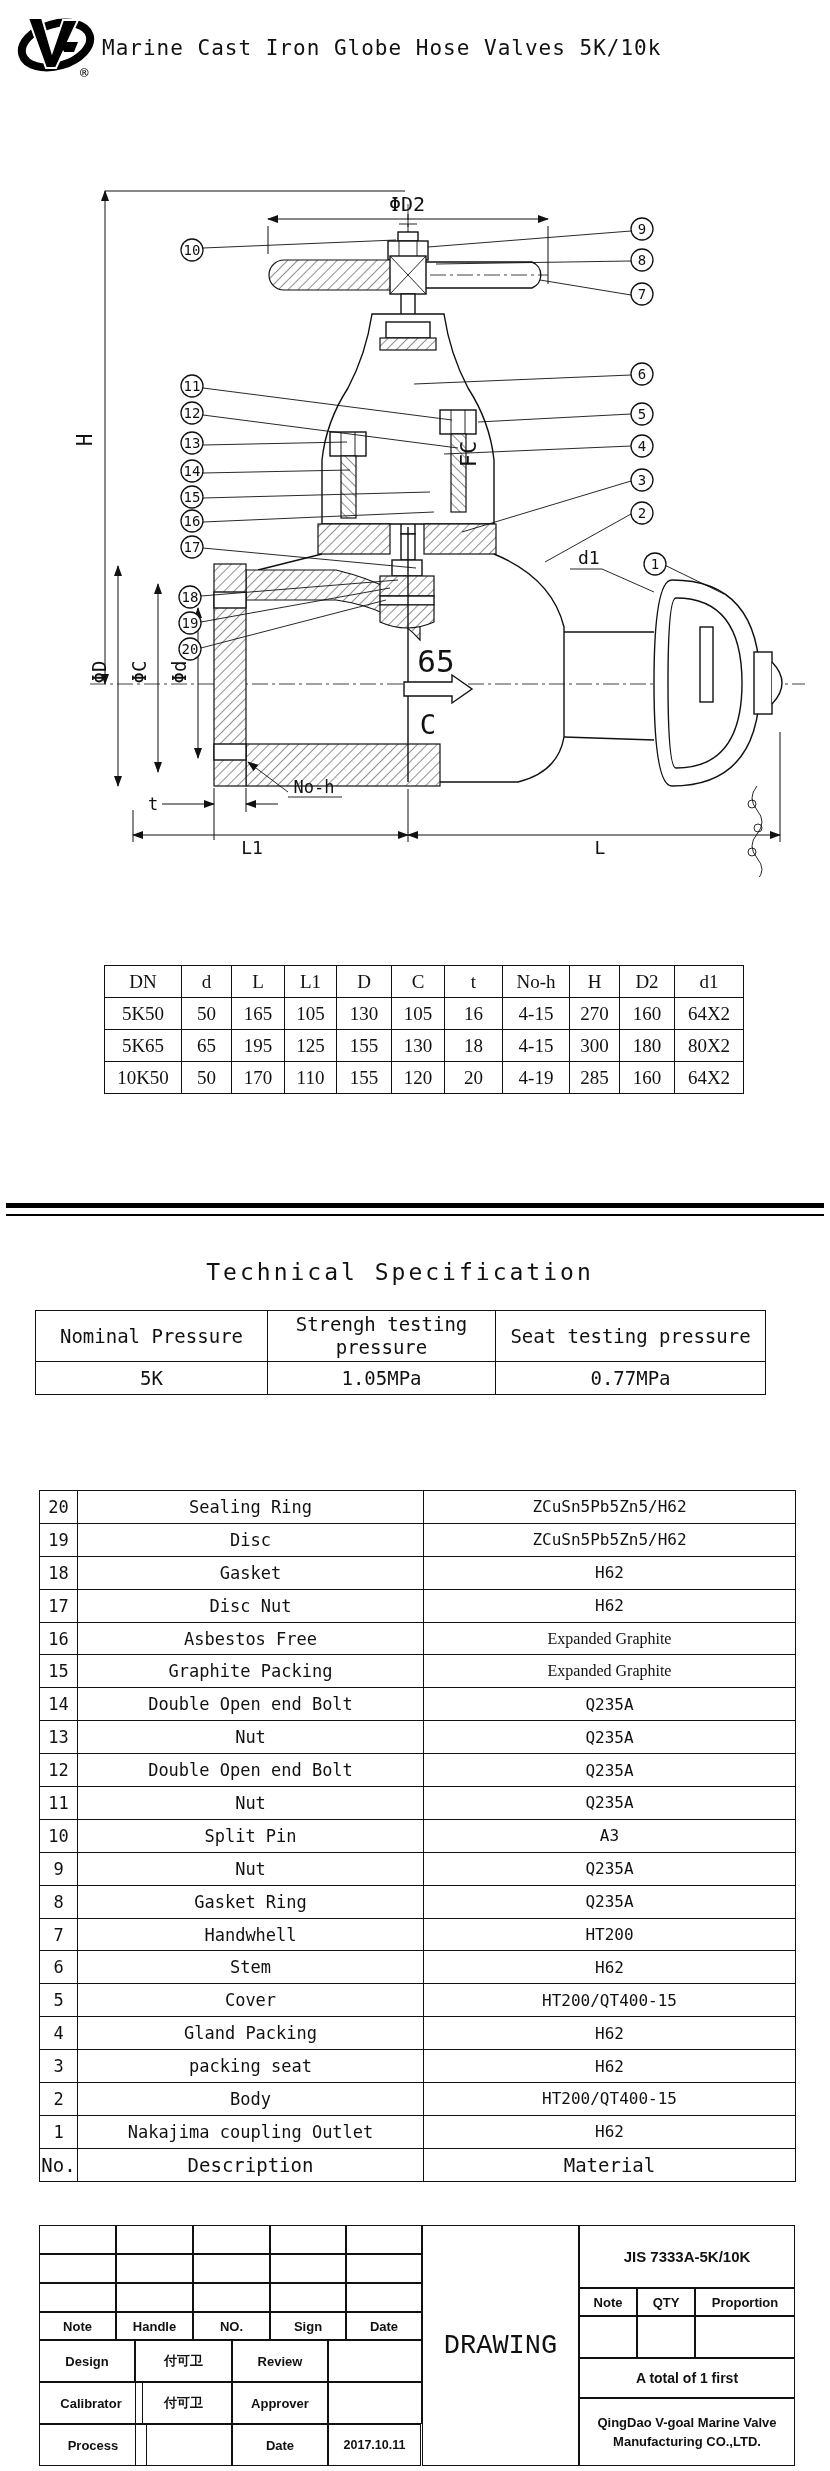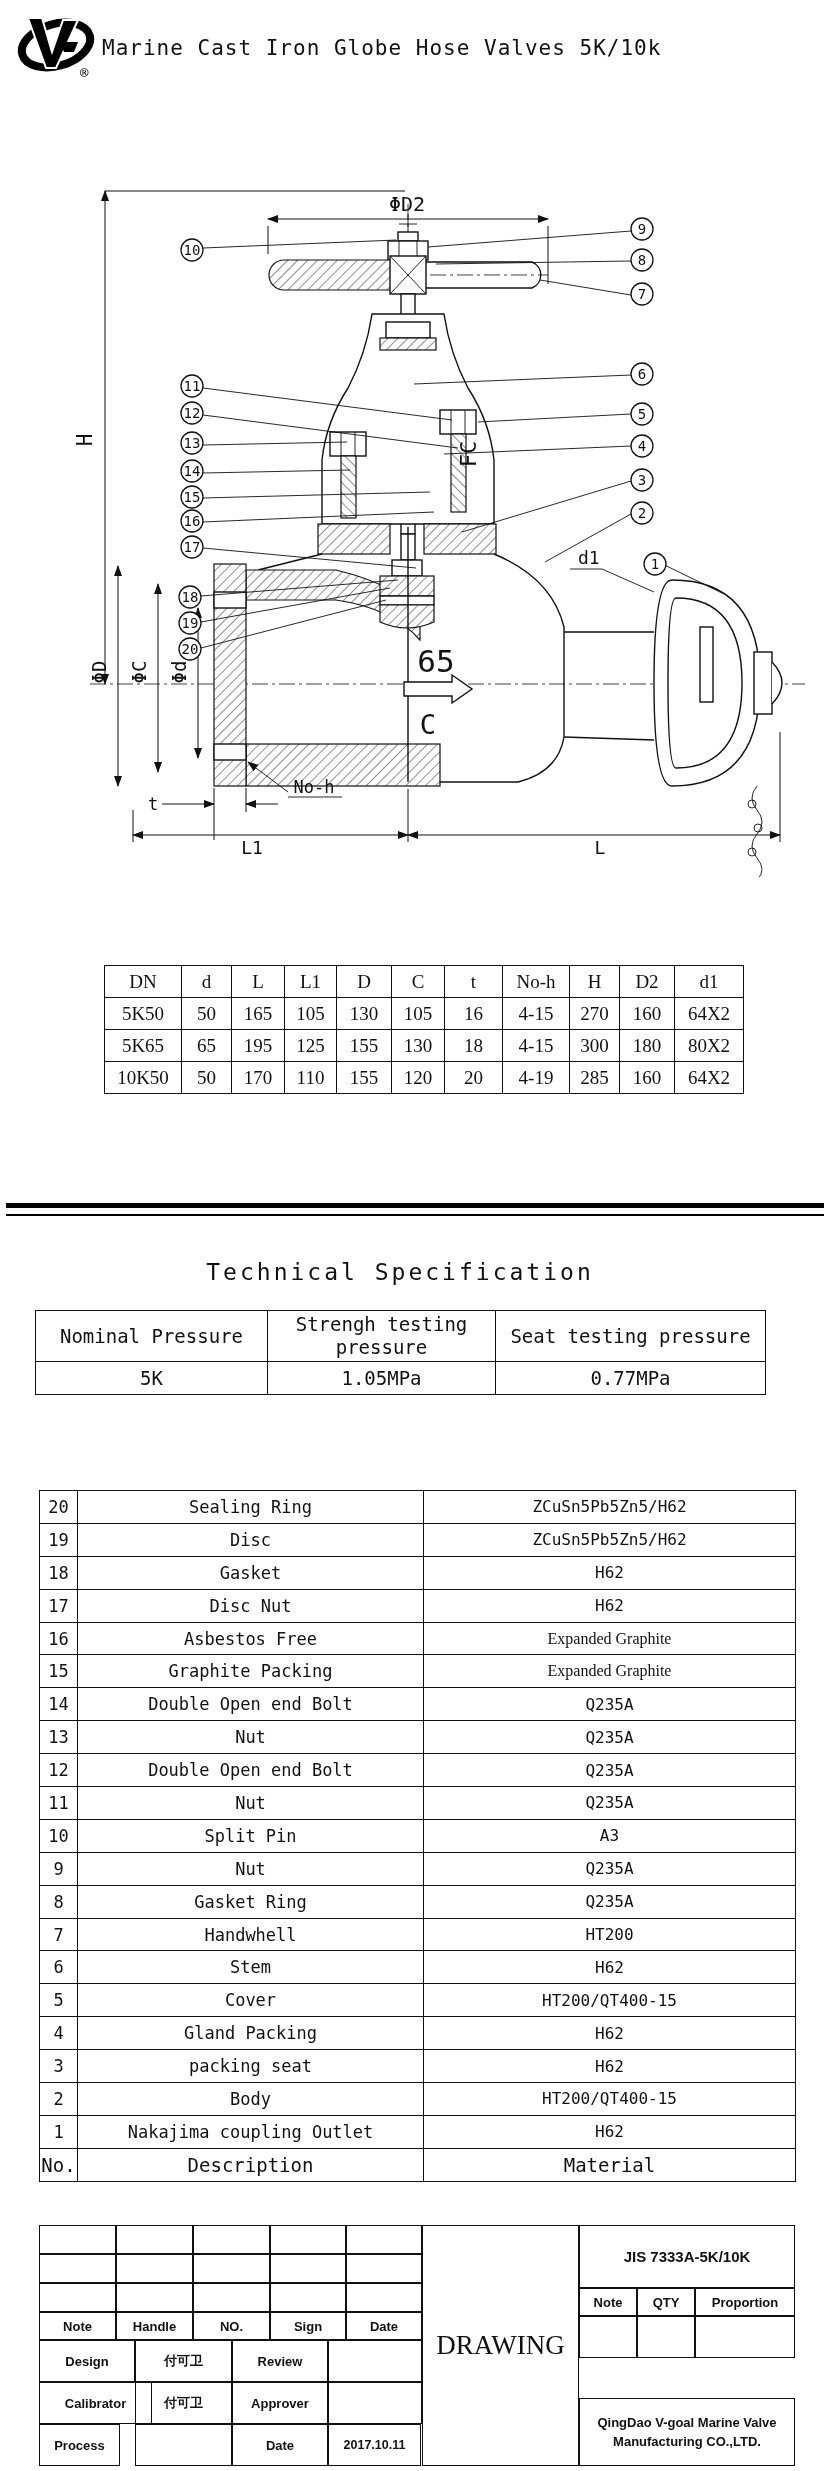--- a/index.html
+++ b/index.html
@@ -25,21 +25,21 @@
   #parts-table{left:39px;top:1490px;font-size:17px;}
   #parts-table td{height:31.9px;}
   #parts-table td.mat{font-size:16px;}
   #parts-table td.serif2{font-family:"Liberation Serif",serif;font-size:16px;}
   #parts-table .phead td{font-size:19px;}
   
   #tblock{left:39px;top:2225px;width:756px;height:241px;}
   .tb-cell{position:absolute;border:1.5px solid #111;box-sizing:border-box;
            display:flex;align-items:center;justify-content:center;
            font-family:"Liberation Sans",sans-serif;font-weight:bold;font-size:13px;text-align:center;}
-  .cad{font-family:Liberation Serif, serif;font-weight:normal;}
+  .cad{font-family:Liberation Mono, monospace;font-weight:normal;}
   
   #valve{position:absolute;left:0;top:92px;}
   .ol{fill:none;stroke:#111;stroke-width:1.4;}
   .olw{fill:#fff;stroke:#111;stroke-width:1.4;}
   .hat{fill:url(#h1);stroke:#111;stroke-width:1.2;}
   .hat2{fill:url(#h2);stroke:#111;stroke-width:1.2;}
   .dim{stroke:#111;stroke-width:1;fill:none;}
   .thin{stroke:#111;stroke-width:0.9;fill:none;}
   .cl{stroke:#111;stroke-width:0.8;fill:none;stroke-dasharray:16 4 3 4;}
   .lbl{font-family:"DejaVu Sans Mono",monospace;fill:#111;}
@@ -523,38 +523,39 @@
     <div class="tb-cell" style="left:77px;top:87px;width:77px;height:28px">Handle</div>
     <div class="tb-cell" style="left:154px;top:87px;width:77px;height:28px">NO.</div>
     <div class="tb-cell" style="left:231px;top:87px;width:76px;height:28px">Sign</div>
     <div class="tb-cell" style="left:307px;top:87px;width:76px;height:28px">Date</div>
 
     <div class="tb-cell" style="left:0;top:115px;width:96px;height:42px">Design</div>
     <div class="tb-cell" style="left:96px;top:115px;width:97px;height:42px">付可卫</div>
     <div class="tb-cell" style="left:193px;top:115px;width:96px;height:42px">Review</div>
     <div class="tb-cell" style="left:289px;top:115px;width:94px;height:42px"></div>
 
-    <div class="tb-cell" style="left:0;top:157px;width:113px;height:42px">Calibrator</div>
+    <div class="tb-cell" style="left:0;top:157px;width:104px;height:42px">Calibrator</div>
     <div class="tb-cell" style="left:96px;top:157px;width:97px;height:42px">付可卫</div>
     <div class="tb-cell" style="left:193px;top:157px;width:96px;height:42px">Approver</div>
     <div class="tb-cell" style="left:289px;top:157px;width:94px;height:42px"></div>
 
-    <div class="tb-cell" style="left:0;top:199px;width:81px;height:42px">Process</div>
+    <div class="tb-cell" style="left:0;top:199px;width:108px;height:42px">Process</div>
     <div class="tb-cell" style="left:96px;top:199px;width:97px;height:42px"></div>
     <div class="tb-cell" style="left:193px;top:199px;width:96px;height:42px">Date</div>
     <div class="tb-cell" style="left:289px;top:199px;width:93px;height:42px;font-size:12.5px">2017.10.11</div>
 
     <div class="tb-cell cad" style="left:383px;top:0;width:157px;height:241px;font-size:27px">DRAWING</div>
 
     <div class="tb-cell" style="left:540px;top:0;width:216px;height:63px;font-size:15px">JIS 7333A-5K/10K</div>
     <div class="tb-cell" style="left:540px;top:63px;width:58px;height:28px">Note</div>
     <div class="tb-cell" style="left:598px;top:63px;width:58px;height:28px">QTY</div>
     <div class="tb-cell" style="left:656px;top:63px;width:100px;height:28px">Proportion</div>
     <div class="tb-cell" style="left:540px;top:91px;width:58px;height:42px"></div>
     <div class="tb-cell" style="left:598px;top:91px;width:58px;height:42px"></div>
     <div class="tb-cell" style="left:656px;top:91px;width:100px;height:42px"></div>
+    <div class="tb-cell" style="left:540px;top:133px;width:216px;height:40px;font-size:14px">A total of 1 first</div>
     <div class="tb-cell" style="left:540px;top:173px;width:216px;height:68px;flex-direction:column;line-height:1.5">
       <span>QingDao V-goal Marine Valve</span>
       <span>Manufacturing CO.,LTD.</span>
     </div>
   </div>
 
 </div>
 
 </body></html>

